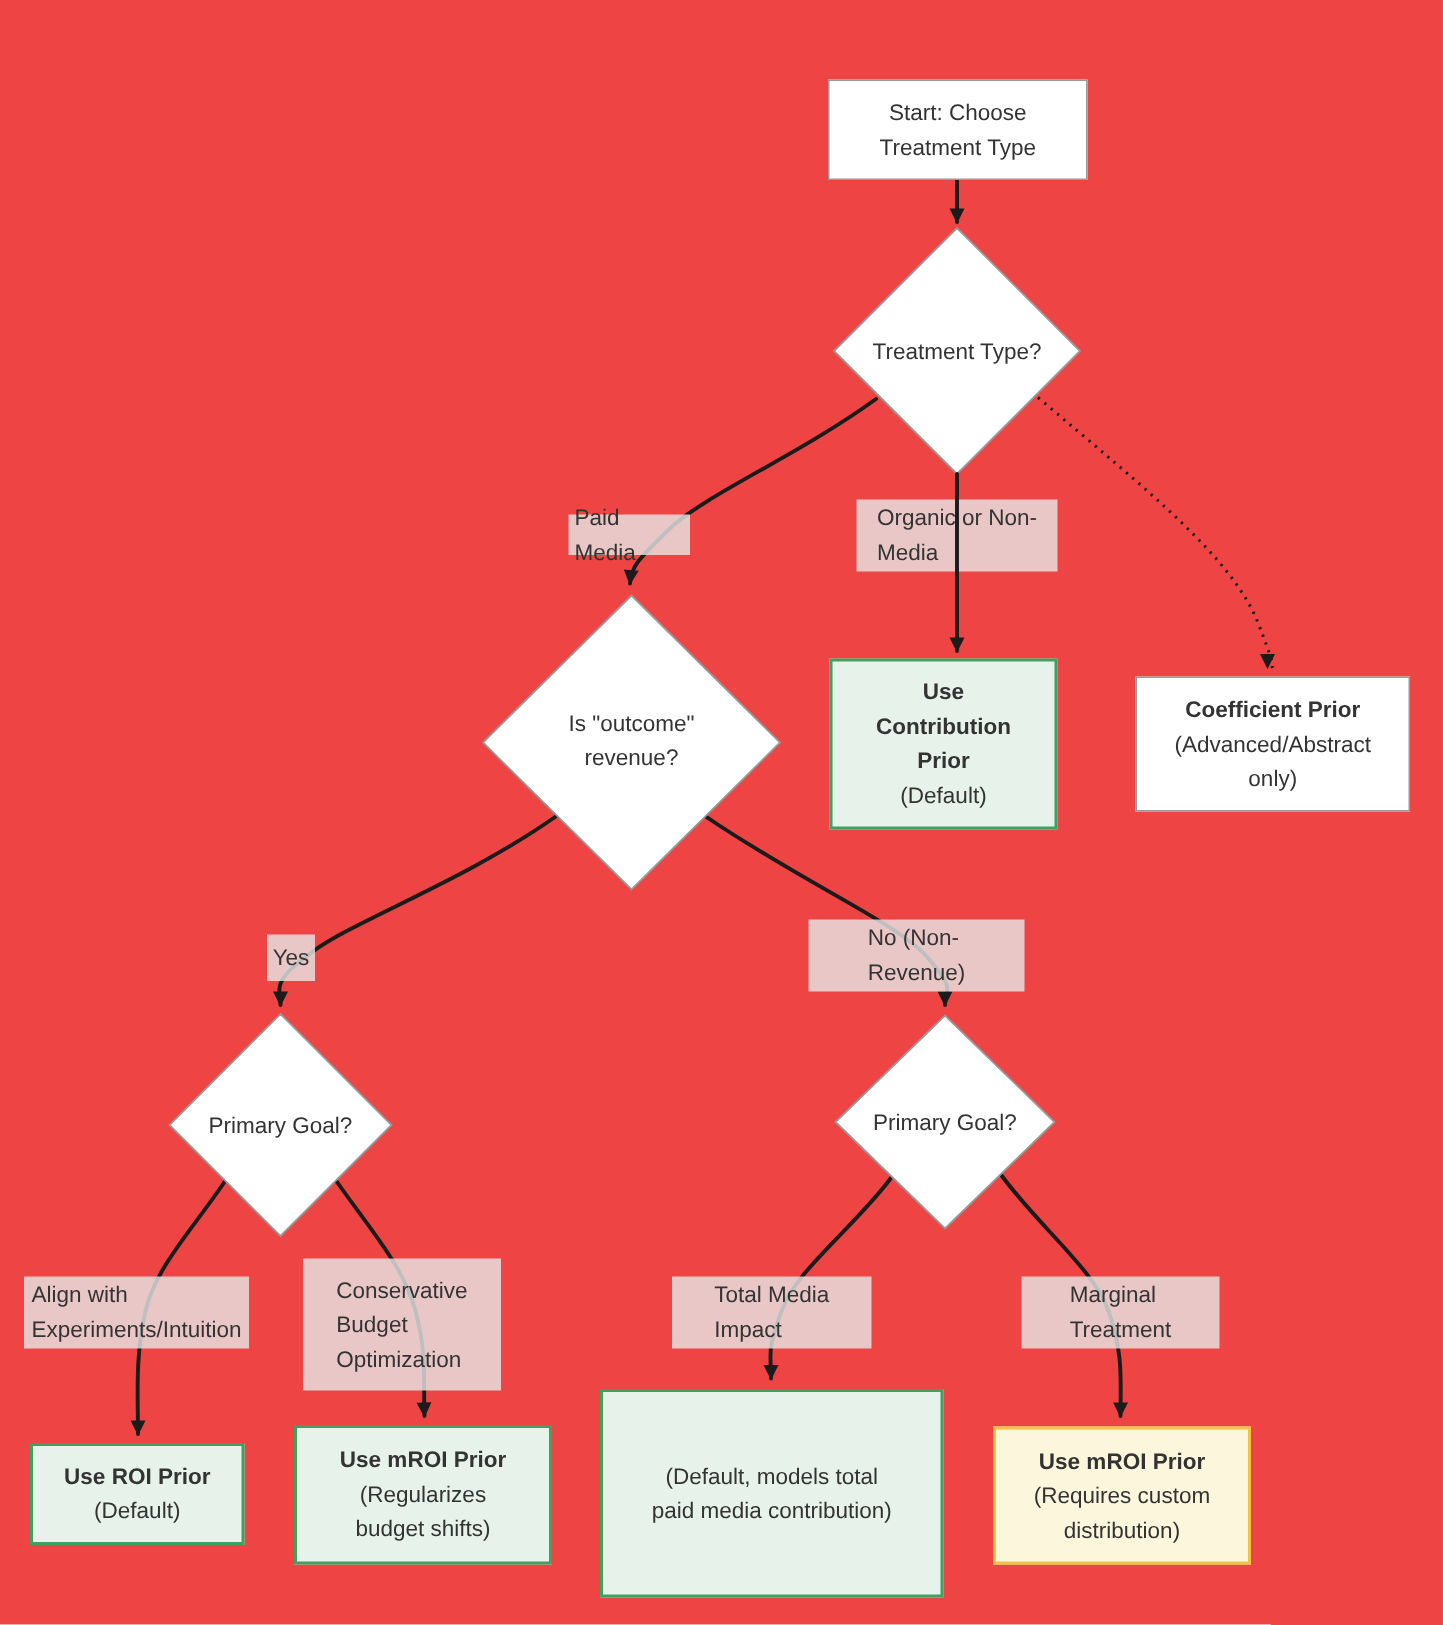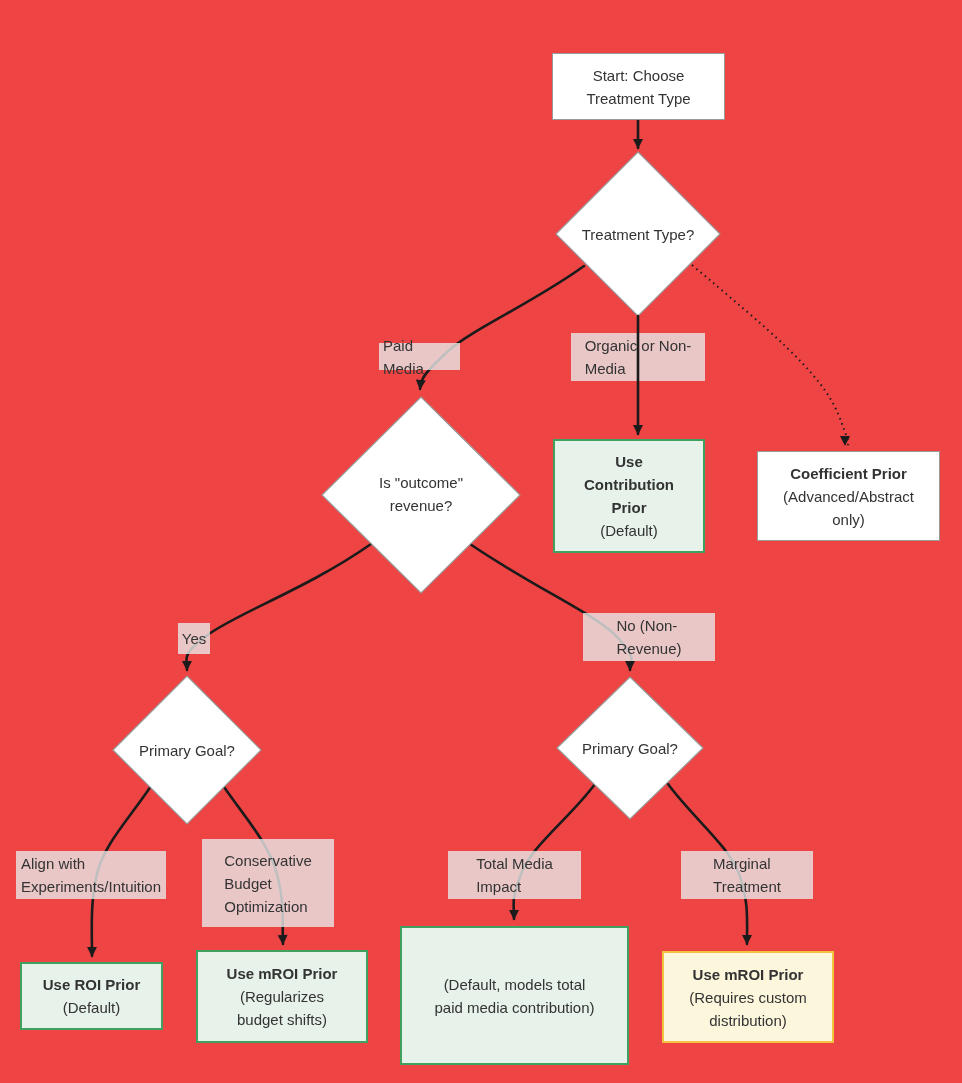--- a/index.html
+++ b/index.html
@@ -109,21 +109,21 @@
   <div class="box yellow" style="left:662px;top:951px;width:172px;height:92px">
     <div class="title">Use mROI Prior</div>
     <div class="subtitle">(Requires custom
 distribution)</div>
   </div>
 
   <div class="elabel" style="left:379px;top:343px;width:81px;height:27px">Paid Media</div>
   <div class="elabel" style="left:571px;top:333px;width:134px;height:48px">Organic or Non-
 Media</div>
   <div class="elabel" style="left:178px;top:623px;width:32px;height:31px">Yes</div>
-  <div class="elabel" style="left:583px;top:613px;width:132px;height:48px">No (Non-
+  <div class="elabel" style="left:539px;top:613px;width:144px;height:48px">No (Non-
 Revenue)</div>
   <div class="elabel" style="left:16px;top:851px;width:150px;height:48px">Align with
 Experiments/Intuition</div>
   <div class="elabel" style="left:202px;top:839px;width:132px;height:88px">Conservative
 Budget
 Optimization</div>
   <div class="elabel" style="left:448px;top:851px;width:133px;height:48px">Total Media
 Impact</div>
   <div class="elabel" style="left:681px;top:851px;width:132px;height:48px">Marginal
 Treatment</div>

